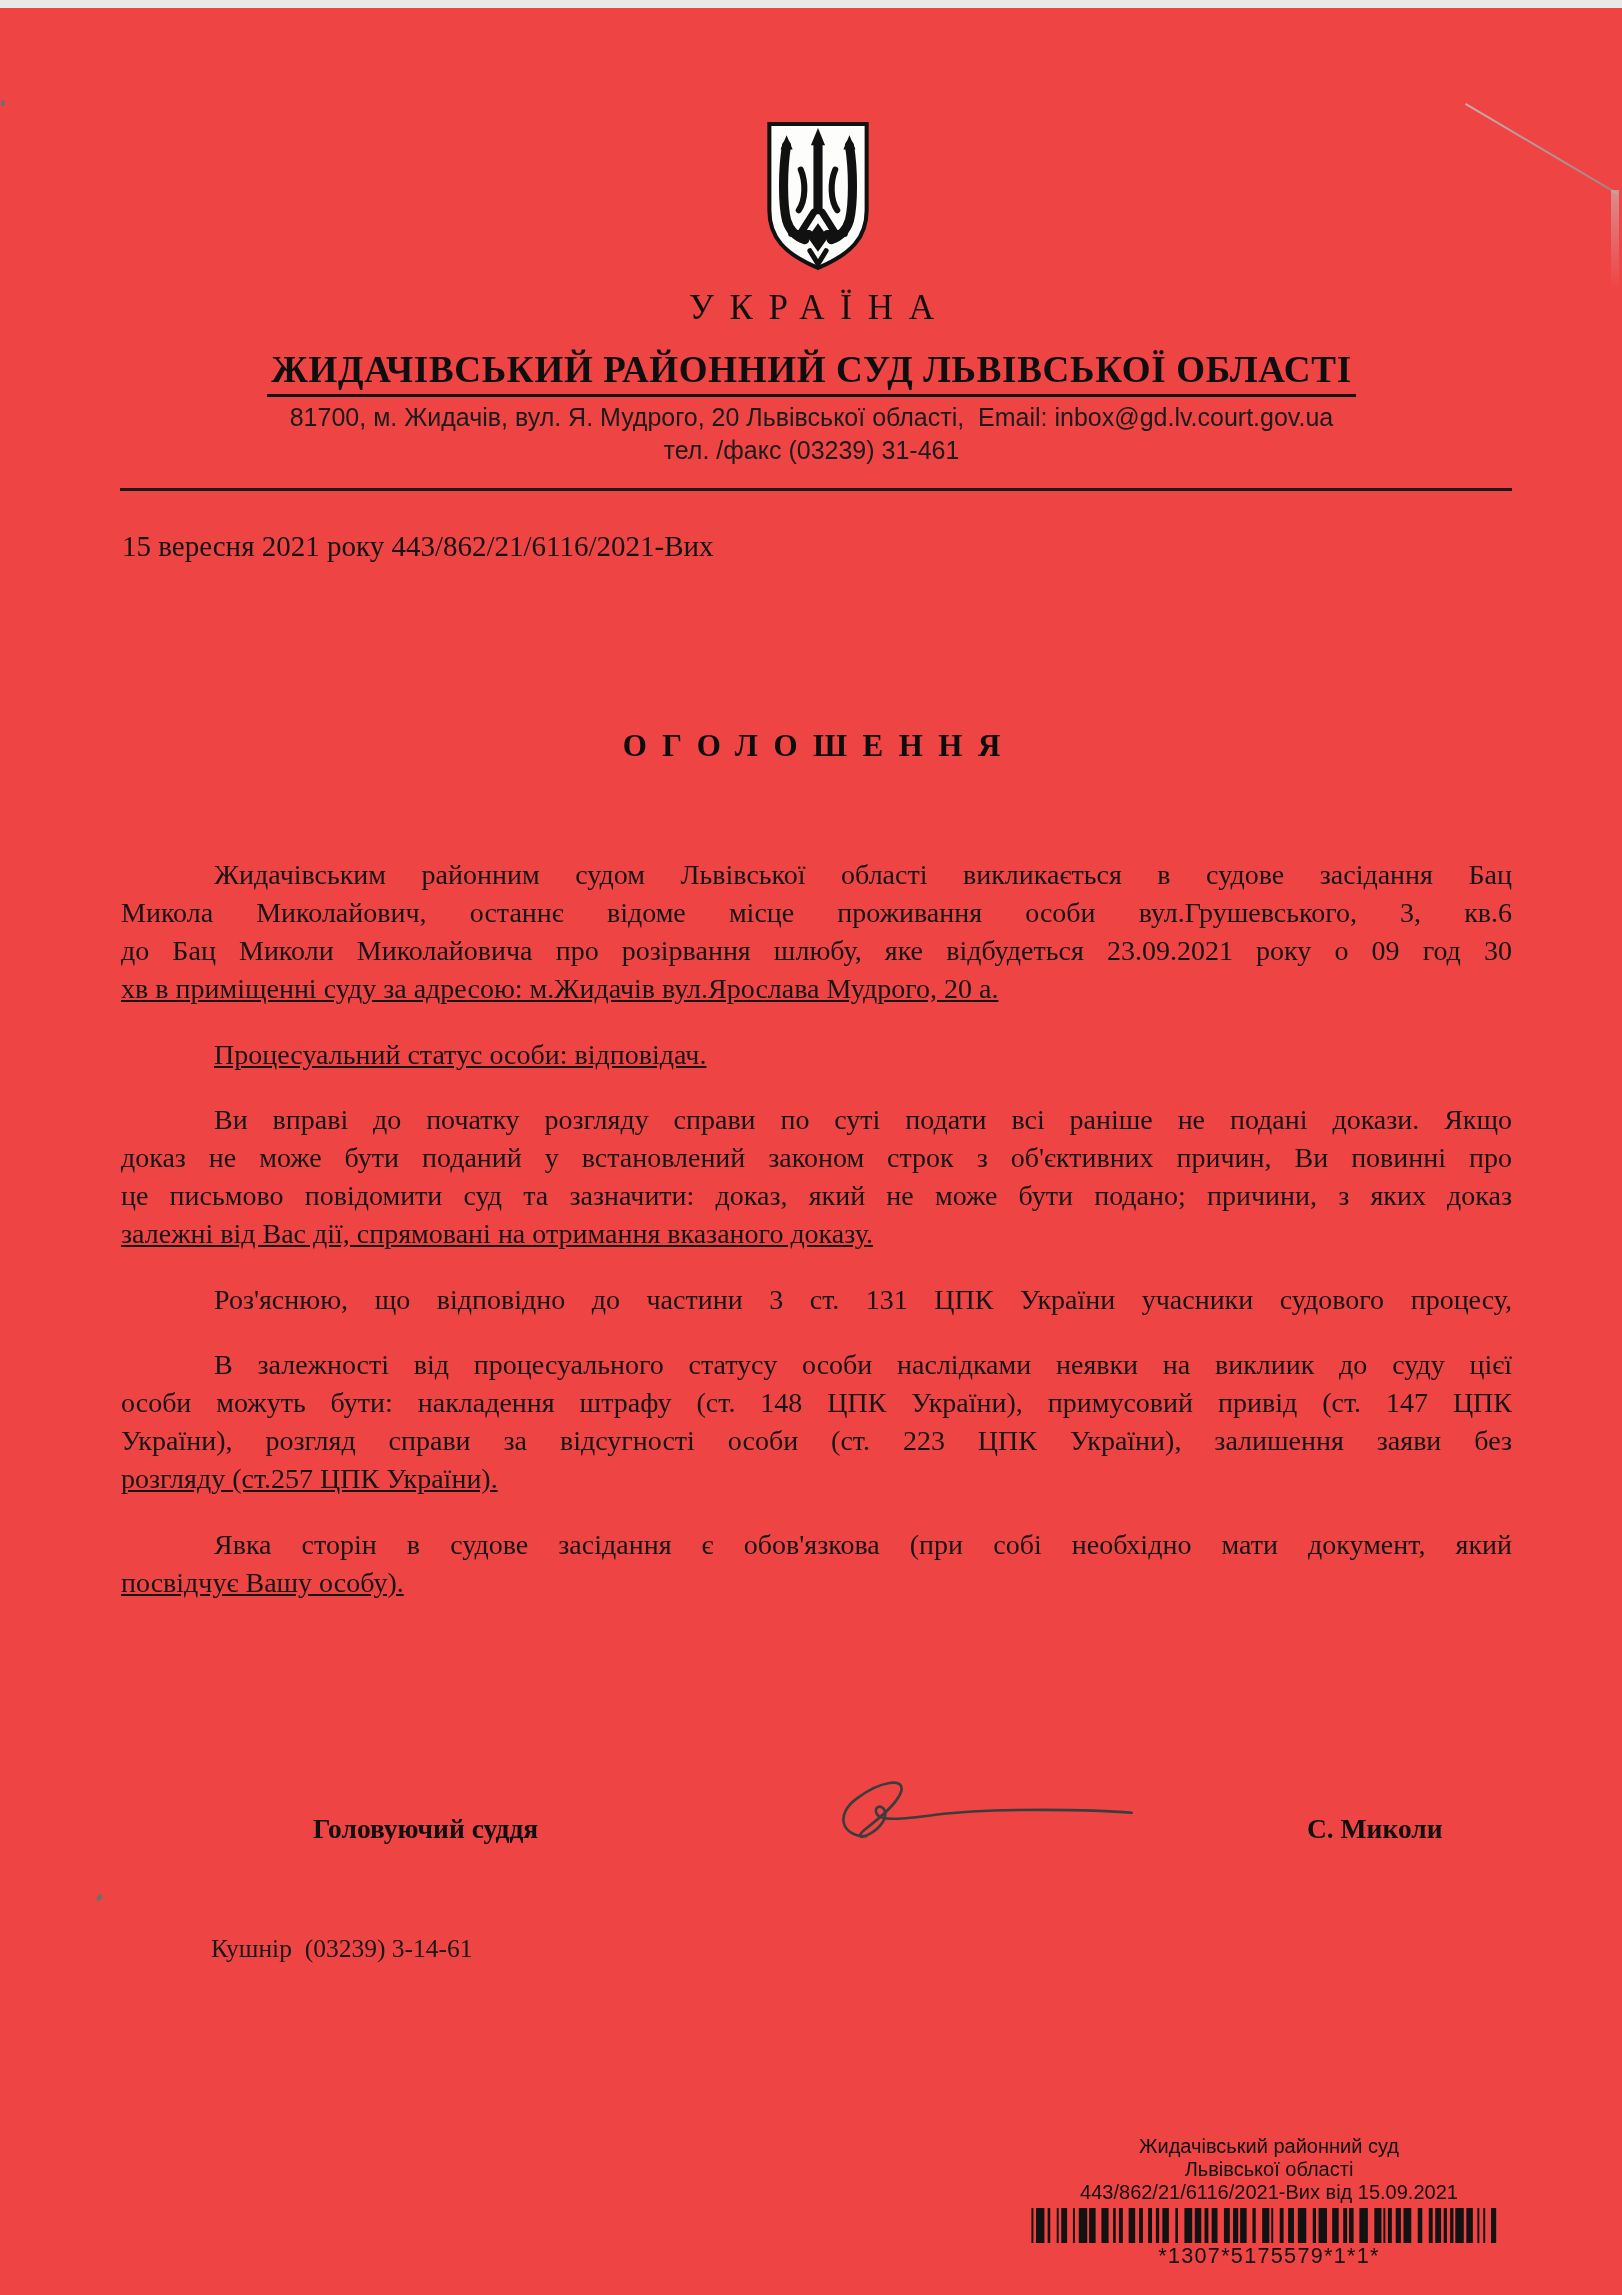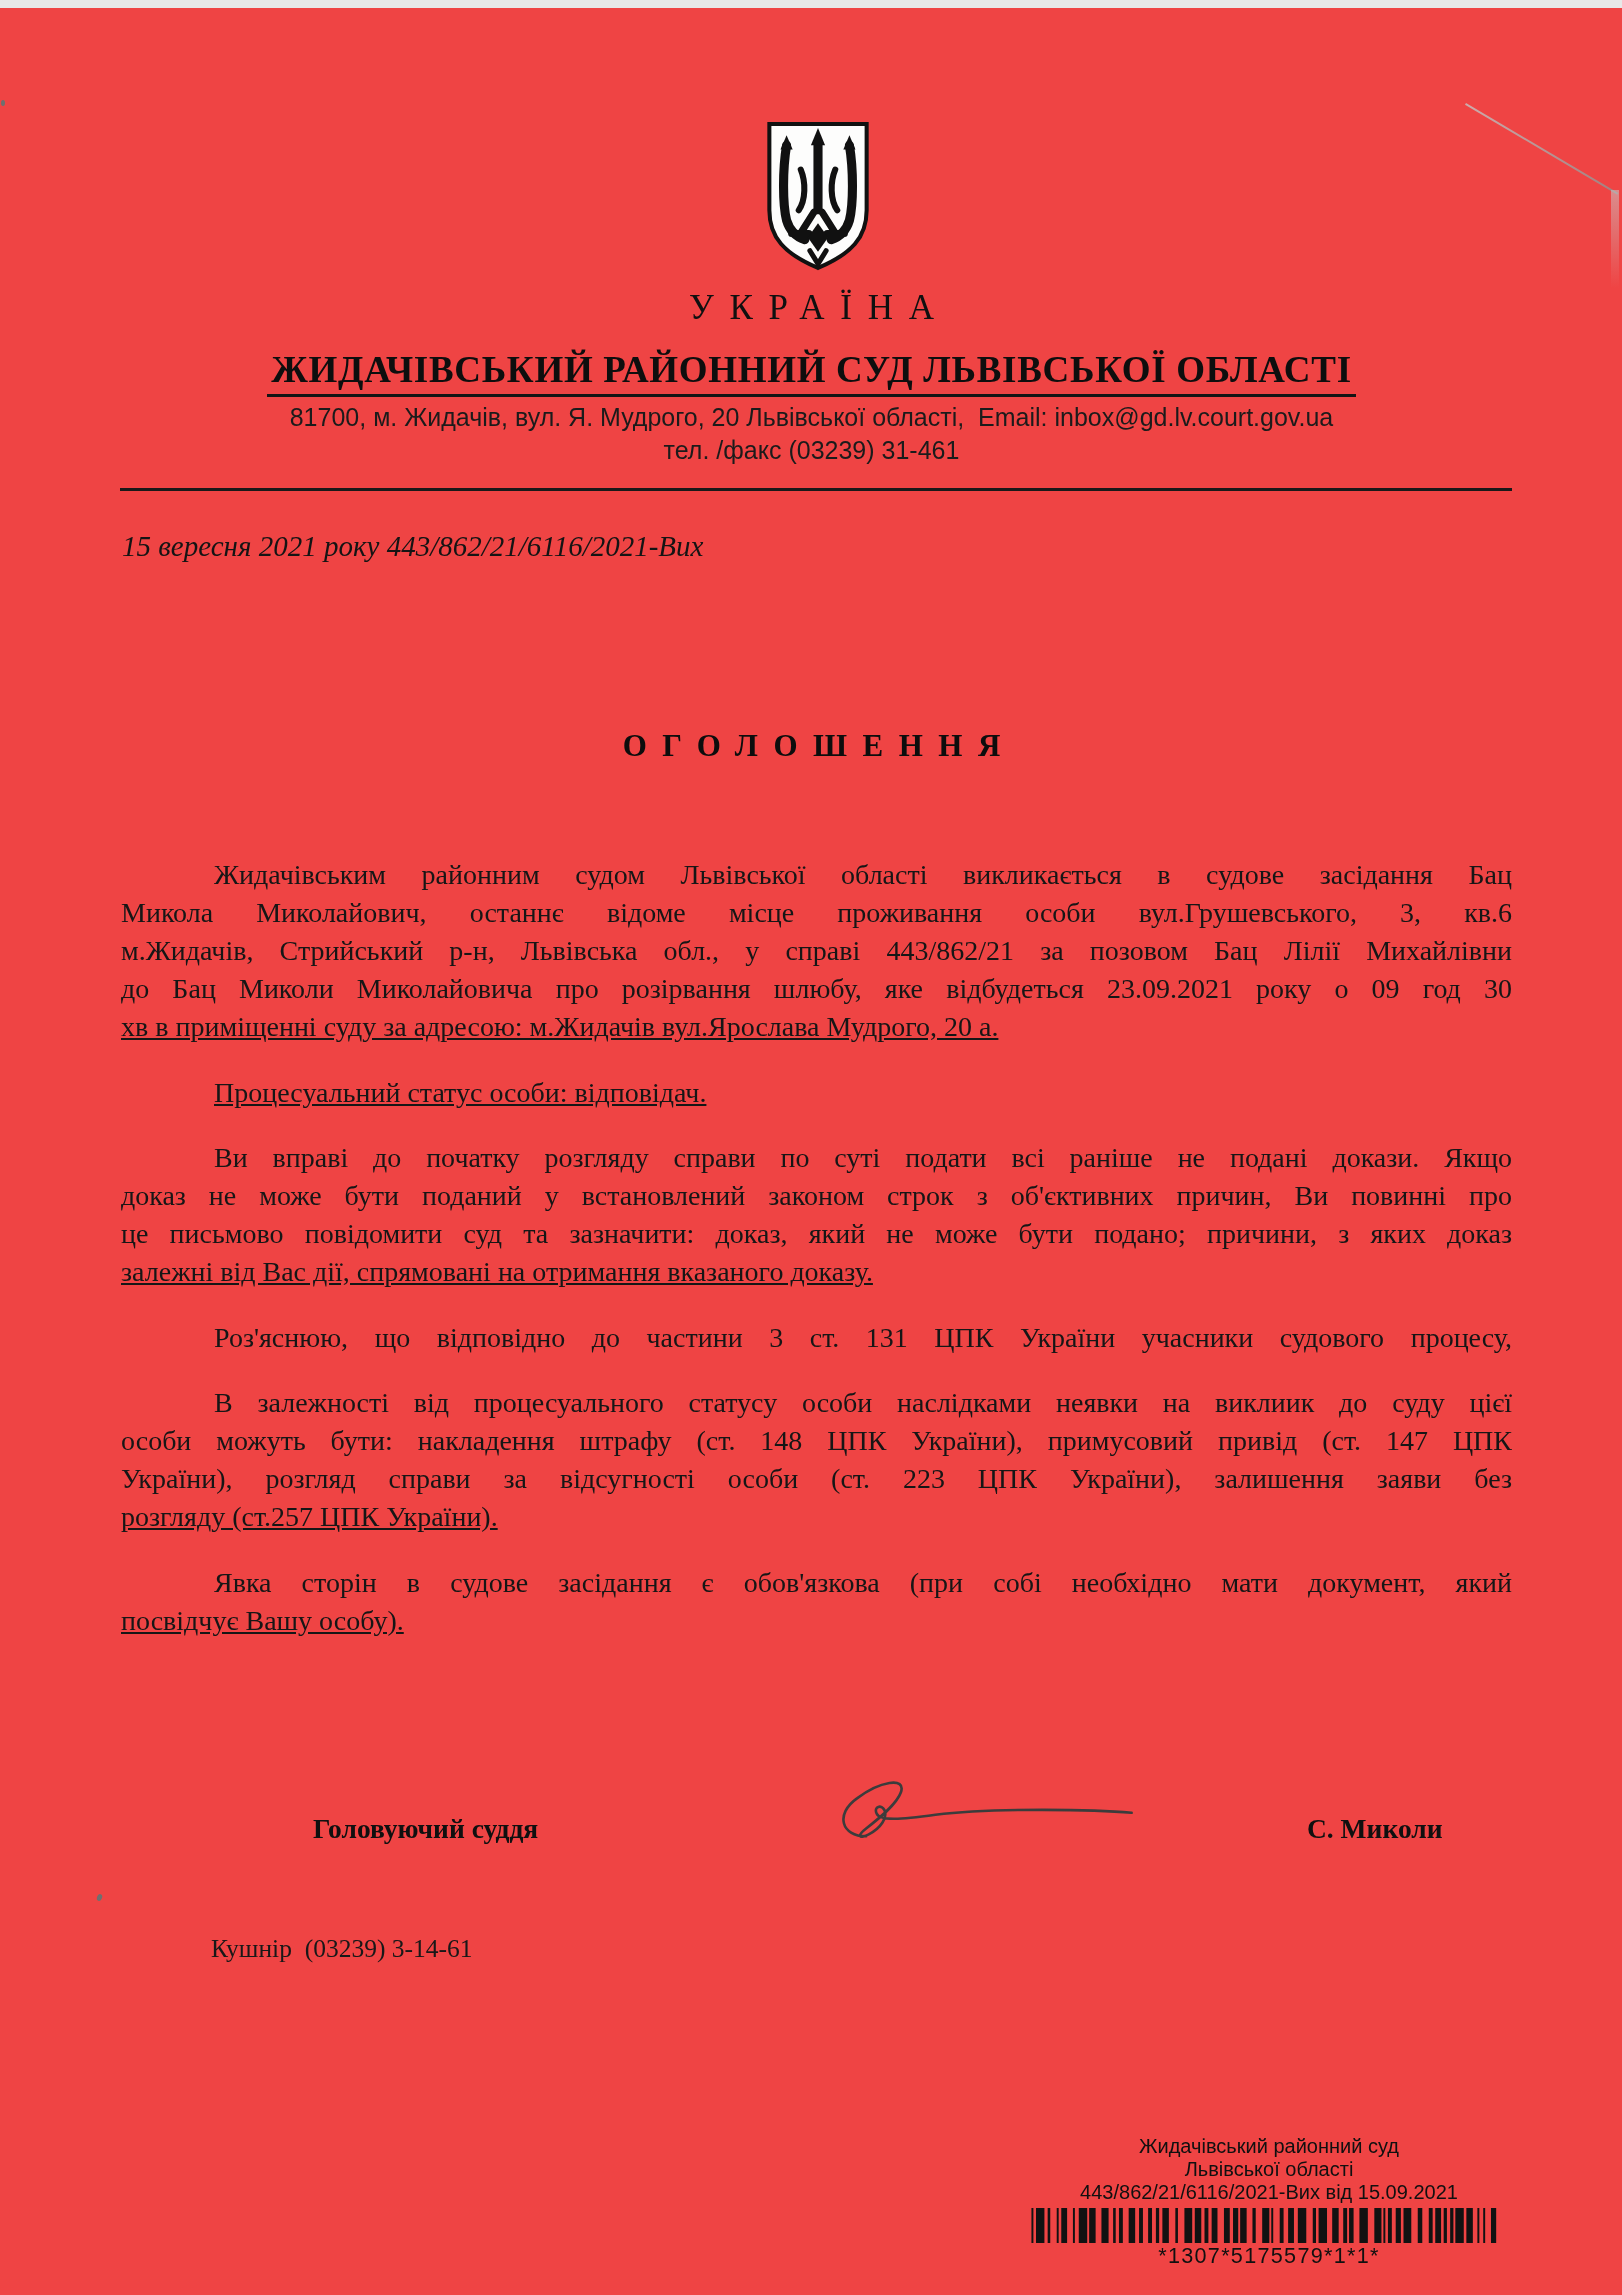--- a/index.html
+++ b/index.html
@@ -14,21 +14,21 @@
   .country-title{top:280px;font-size:35px;letter-spacing:.45em;text-indent:.45em;color:#101010;}
   .court-name-wrap{top:340px;}
   .court-name{
     display:inline-block;font-size:37px;font-weight:bold;letter-spacing:0.7px;
     border-bottom:3.3px solid #141414;padding:0 3.9px 2.6px 3.9px;color:#0e0e0e;
   }
   .address-line{top:395px;font-size:25px;font-family:"Liberation Sans",sans-serif;white-space:pre;color:#1b1b1b;}
   .phone-line{top:428px;font-size:25px;font-family:"Liberation Sans",sans-serif;color:#1b1b1b;}
   .header-rule{position:absolute;left:120px;top:480px;width:1392px;height:2.6px;background:#191919;}
   
-  .reference-line{position:absolute;left:122px;top:522px;font-size:29px;color:#141414;font-style:italic;}
+  .reference-line{position:absolute;left:122px;top:522px;font-size:29px;color:#141414;}
   .doc-title{top:720px;font-size:31px;font-weight:bold;letter-spacing:.5em;text-indent:.5em;color:#0d0d0d;}
   
   .body-text{position:absolute;left:121px;top:848px;width:1391px;}
   .para{margin:0 0 27.5px 0;}
   .jline{
     height:38px;line-height:38px;font-size:28px;text-align:justify;
     overflow:hidden;color:#161616;
   }
   .jline::after{content:"";display:inline-block;width:100%;height:0;}
   .jline.last{text-align:left;text-decoration:underline;}
@@ -106,21 +106,20 @@
   <div class="header-rule"></div>
 
   <div class="reference-line">15 вересня 2021 року 443/862/21/6116/2021-Вих</div>
 
   <div class="center-line doc-title">ОГОЛОШЕННЯ</div>
 
   <div class="body-text">
       <div class="para">
         <div class="jline first">Жидачівським районним судом Львівської області викликається в  судове засідання Бац</div>
         <div class="jline">Микола Миколайович, останнє відоме місце проживання особи вул.Грушевського, 3, кв.6</div>
-        <div class="jline">м.Жидачів, Стрийський р-н, Львівська обл., у справі 443/862/21 за позовом Бац Лілії Михайлівни</div>
         <div class="jline">до Бац Миколи Миколайовича про розірвання шлюбу, яке відбудеться 23.09.2021 року о 09 год 30</div>
         <div class="jline last">хв в приміщенні суду за адресою: м.Жидачів вул.Ярослава Мудрого, 20 а.</div>
       </div>
       <div class="para">
         <div class="jline first last">Процесуальний статус особи: відповідач.</div>
       </div>
       <div class="para">
         <div class="jline first">Ви вправі до початку розгляду справи по суті подати всі раніше не подані докази. Якщо</div>
         <div class="jline">доказ не може бути поданий у встановлений законом строк з об'єктивних причин, Ви повинні про</div>
         <div class="jline">це письмово повідомити суд та зазначити: доказ, який не може бути подано; причини, з яких доказ</div>

